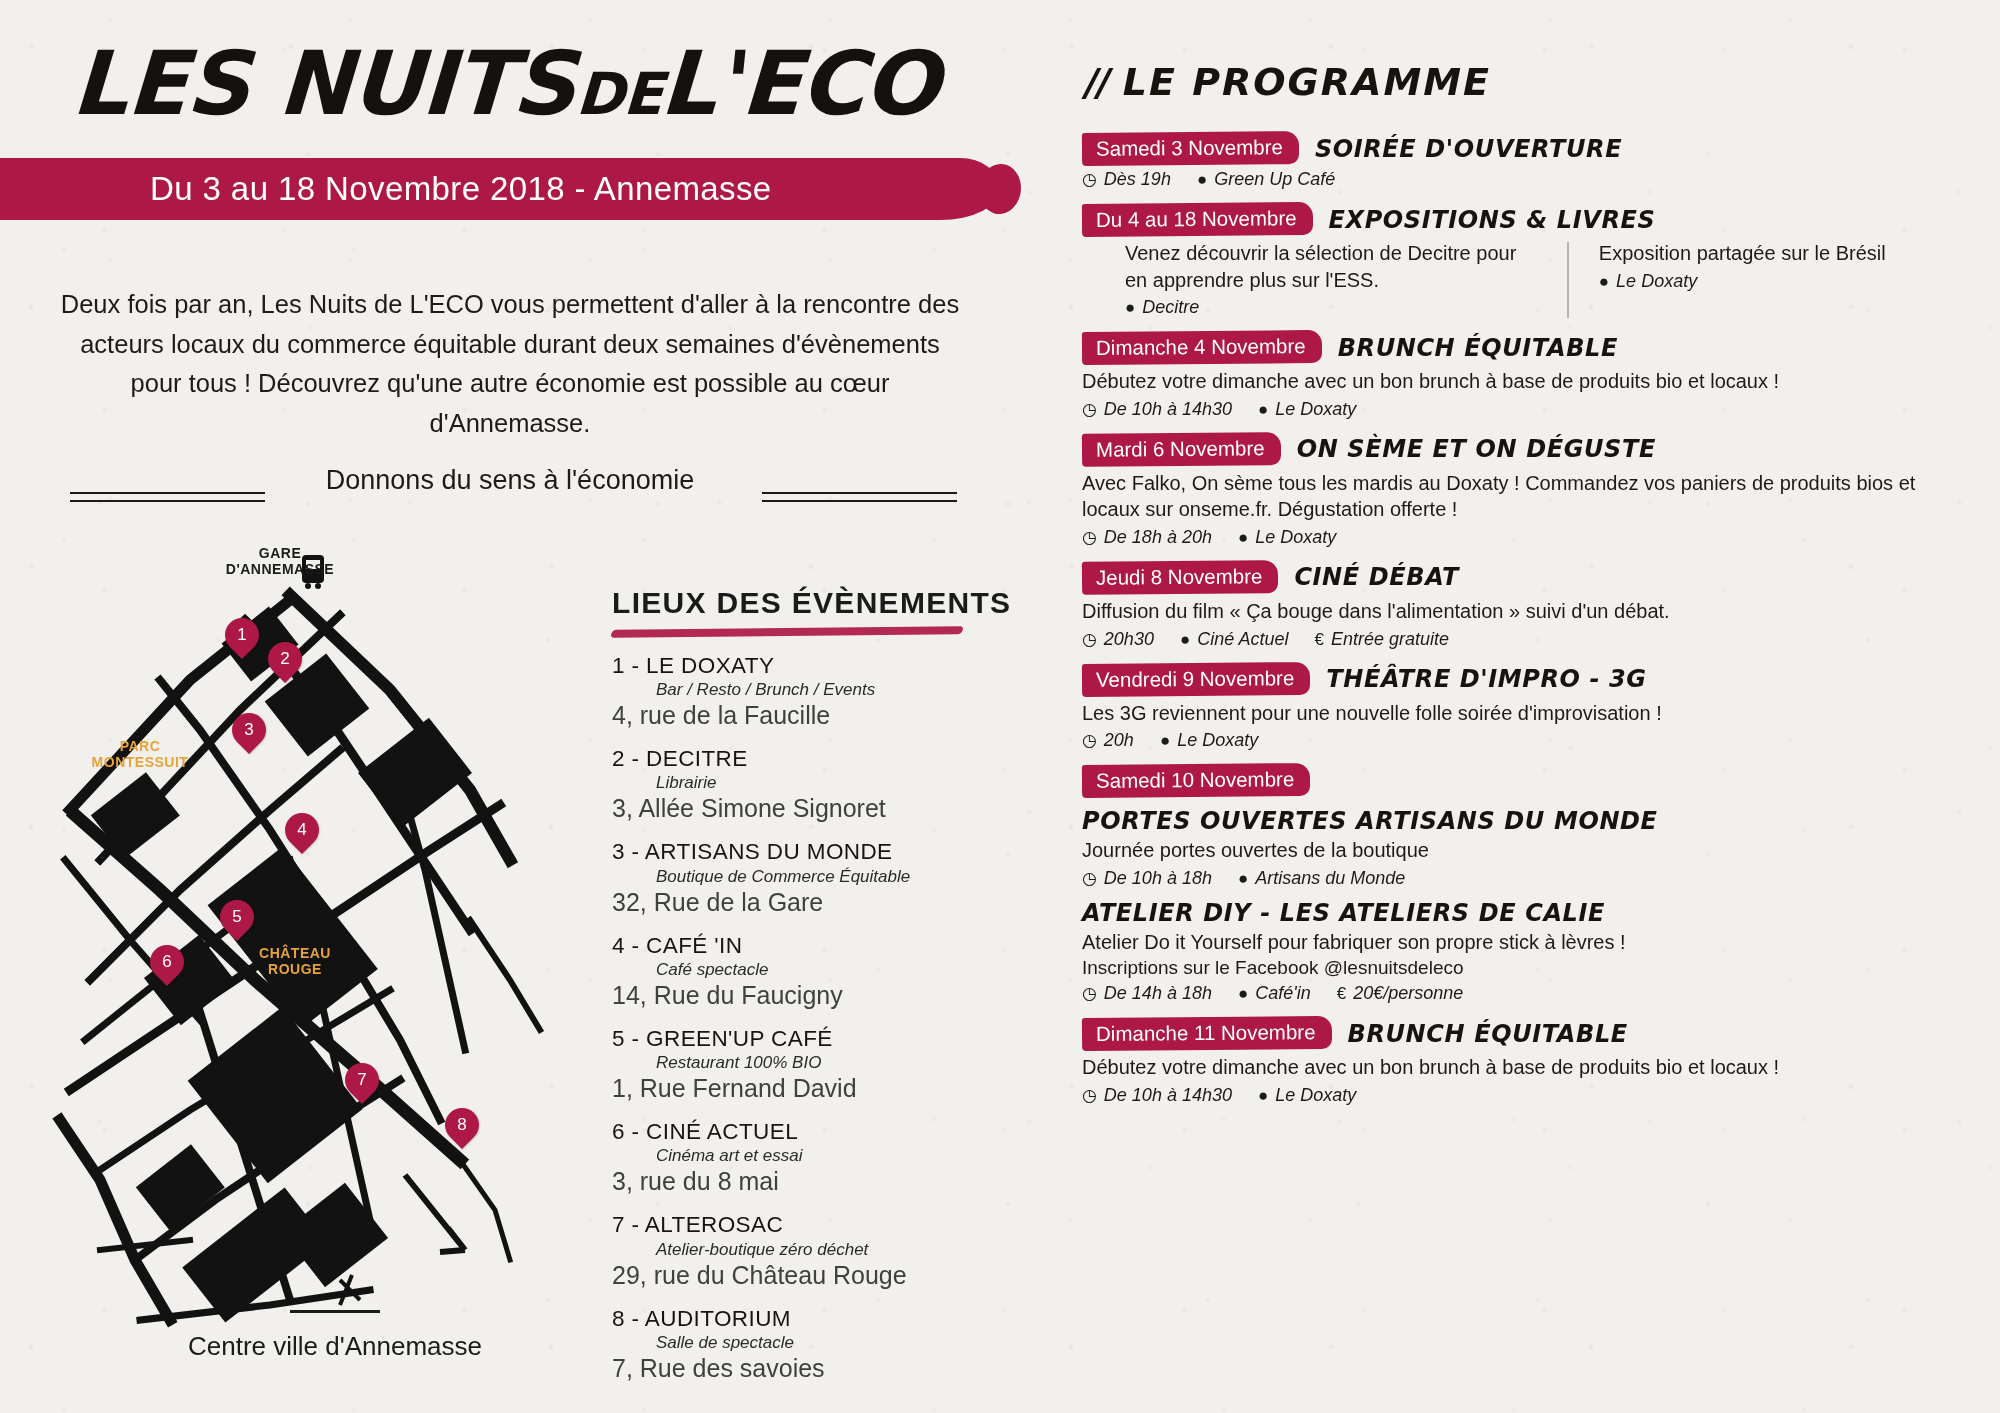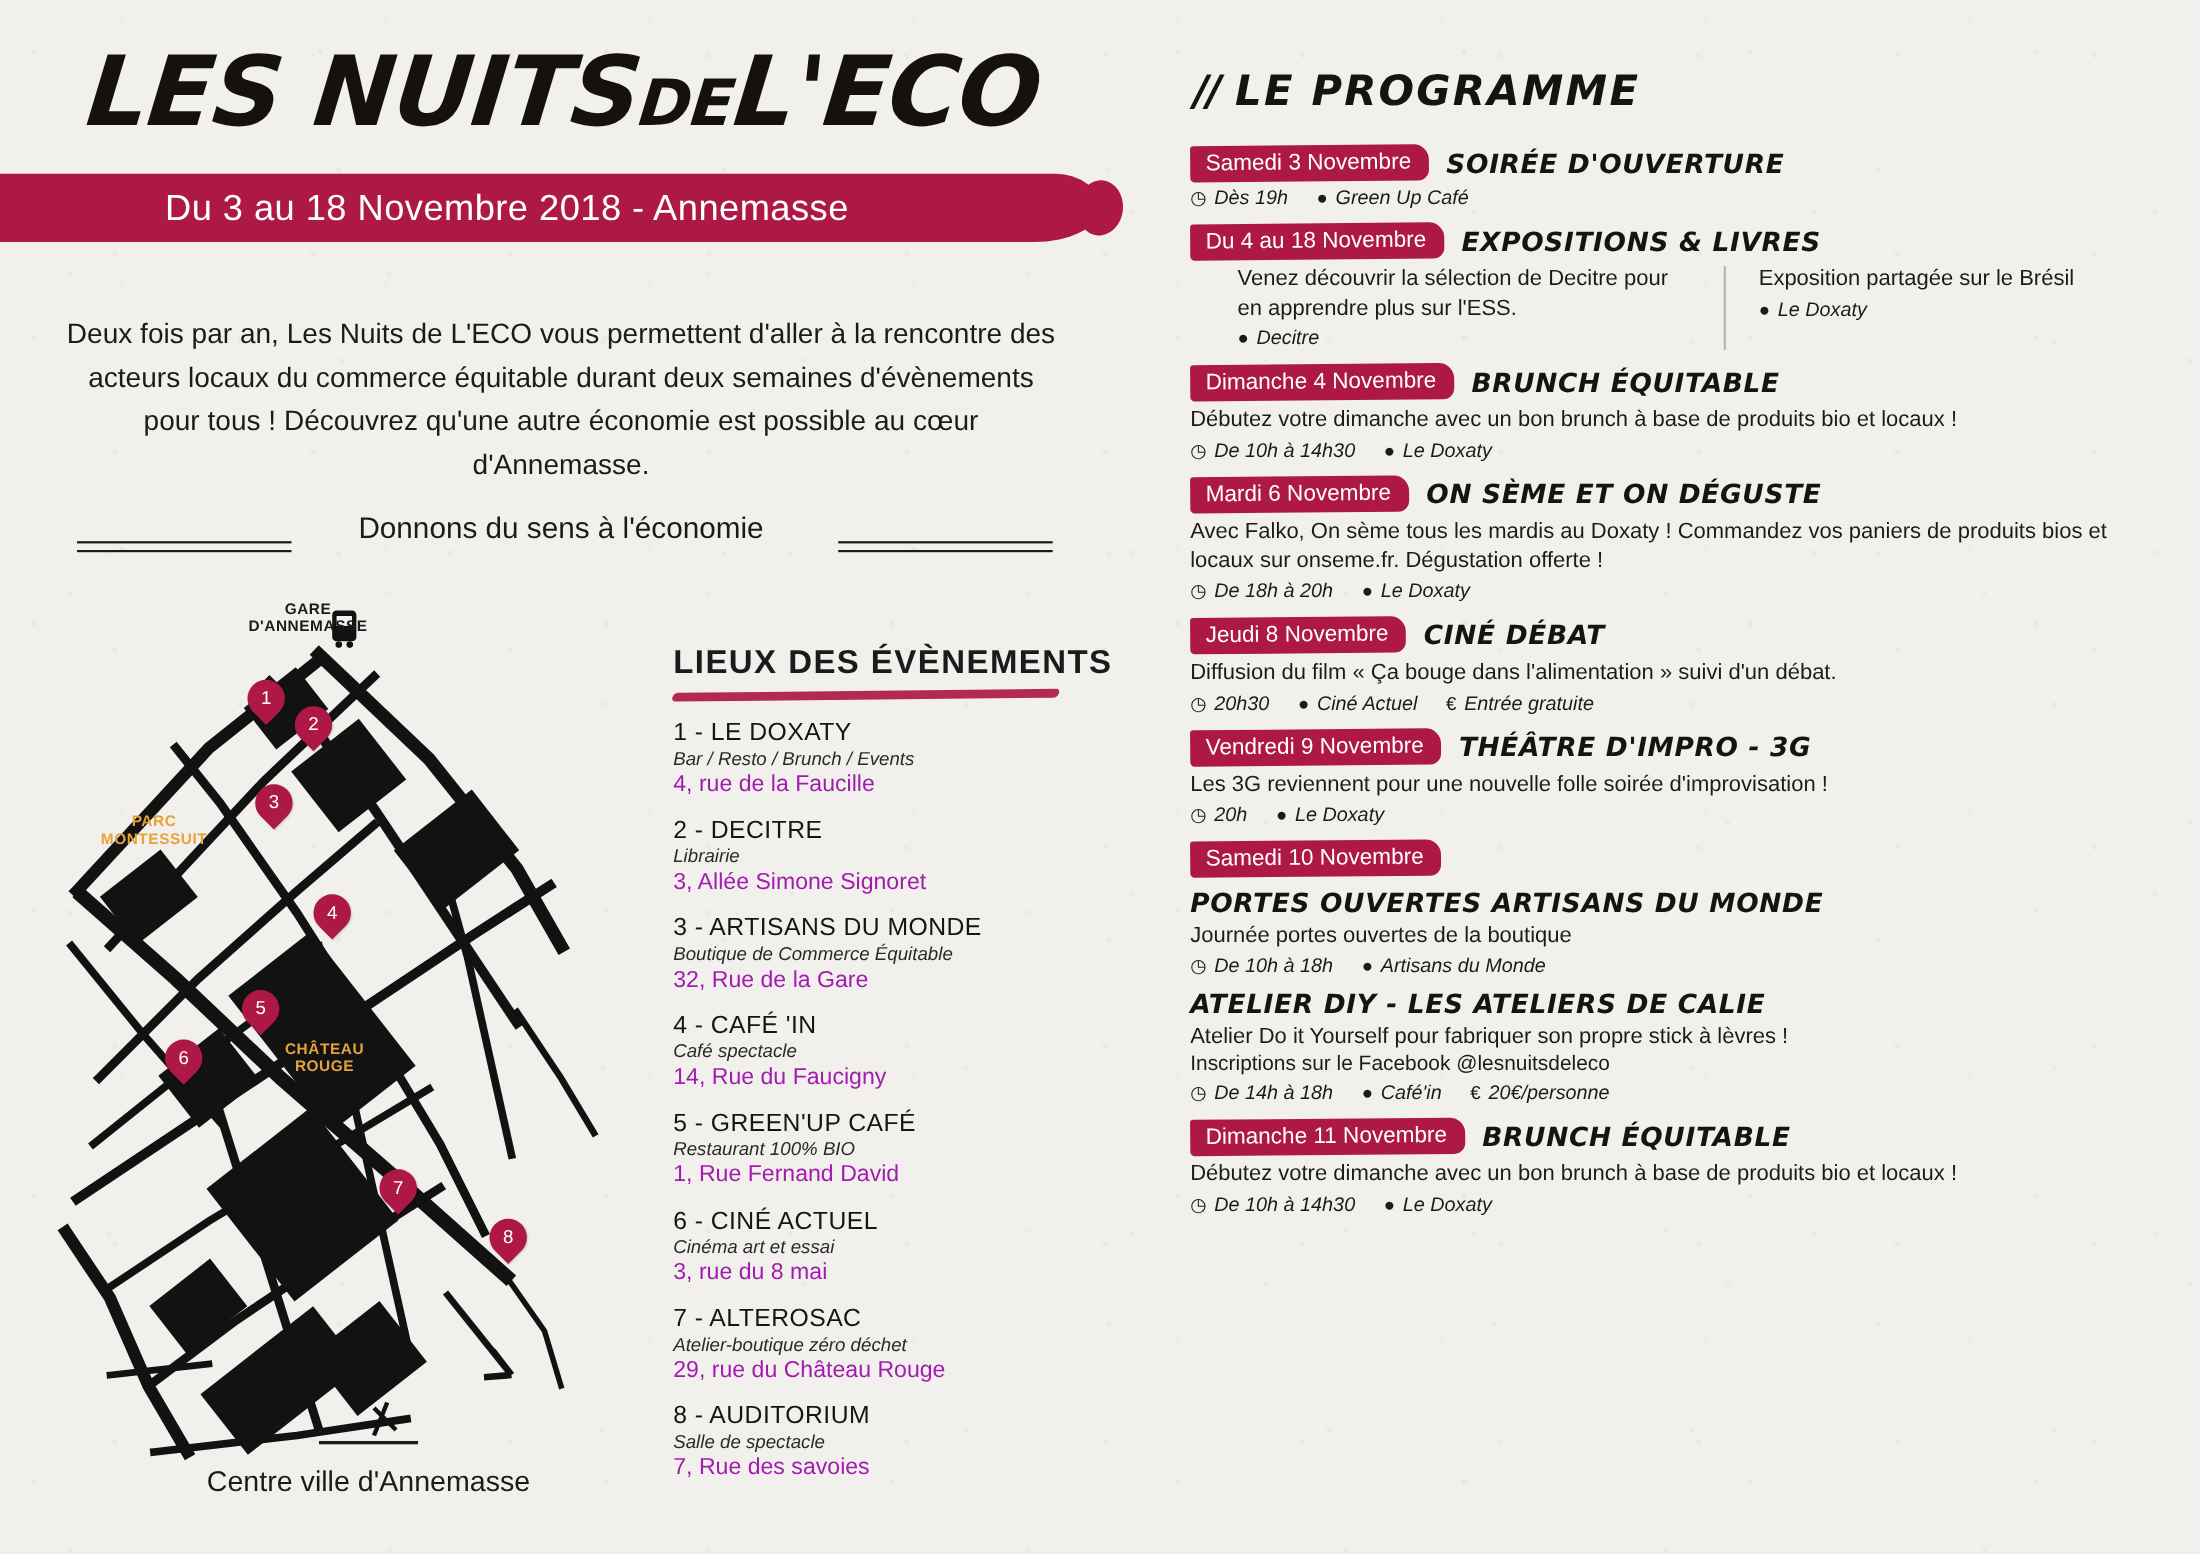--- a/index.html
+++ b/index.html
@@ -208,24 +208,25 @@
   .venue .vname {
     font-size: 22.5px;
     letter-spacing: .4px;
     color: #17150f;
   }
   .venue .vtype {
     font-size: 17px;
     font-style: italic;
     color: #2a2a2a;
     margin-top: 2px;
+    margin-left: 44px;
   }
   .venue .vaddr {
-    font-size: 21px;
-    color: #a21caf;
+    font-size: 25px;
+    color: #404040;
     margin-top: 2px;
   }
 
   
   .right {
     position: absolute;
     left: 1060px; top: 0;
     width: 940px; height: 1413px;
   }
   .prog-head {

